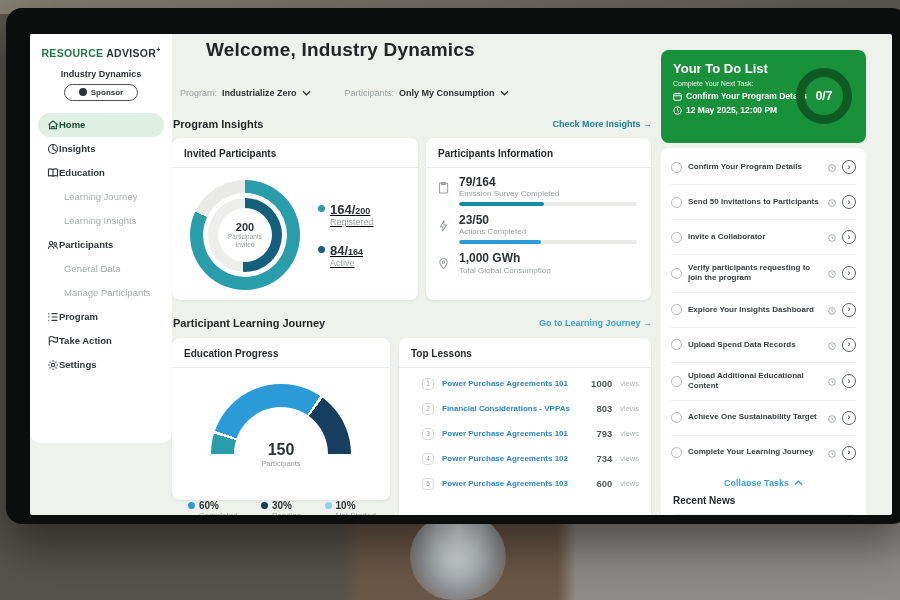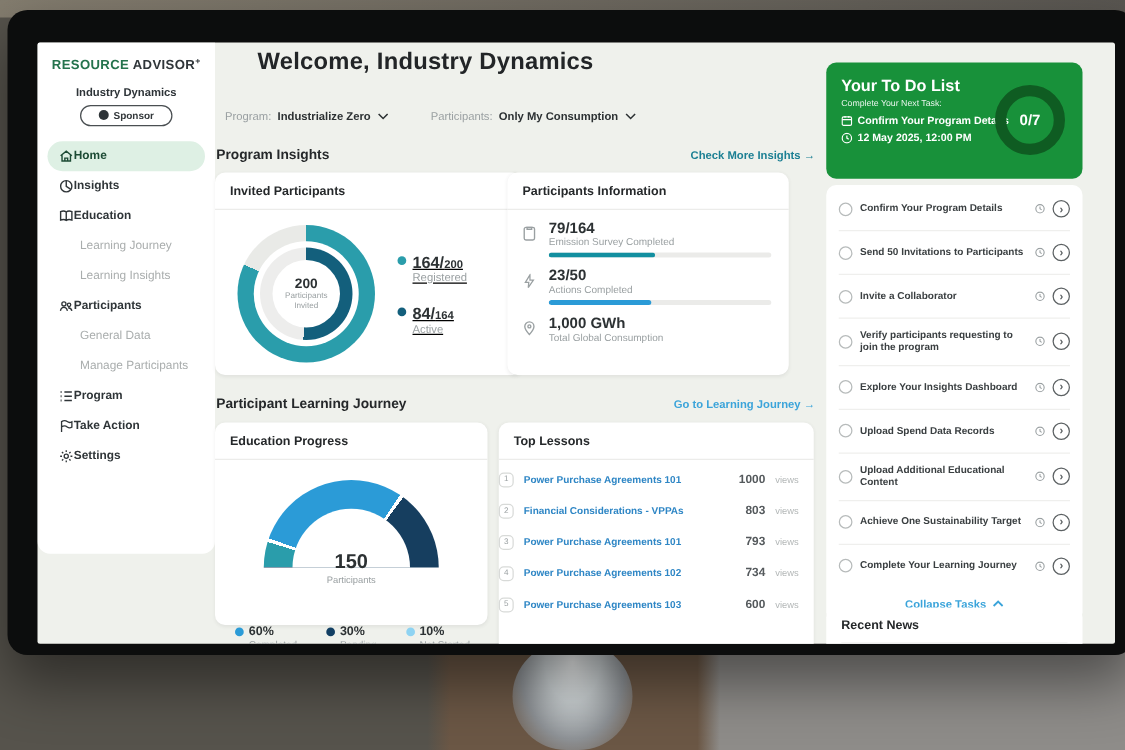--- a/index.html
+++ b/index.html
@@ -65,21 +65,21 @@
   .donut-center .v { font-size:11px; font-weight:bold; color:#2c3133; }
   .donut-center .l { font-size:6.5px; color:#9aa0a2; width:52px; line-height:1.25; }
   .legend-col { display:flex; flex-direction:column; gap:16px; }
   .leg { position:relative; padding-left:12px;text-decoration:underline; }
   .leg .dot { position:absolute; left:0; top:3px; width:7px; height:7px; border-radius:50%; }
   .leg .v { font-size:13px; font-weight:bold; color:#2c3133; }
   .leg .v small { font-size:9px; font-weight:bold; }
   .leg .l { font-size:9px; color:#9aa0a2; }
 
   
-  .card-info { left:376px; top:104px; width:225px; height:162px; }
+  .card-info { left:396px; top:104px; width:225px; height:162px; }
   .stat { display:flex; gap:8px; padding:8px 14px 0 12px; }
   .stat .ic { width:13px; padding-top:4px; color:#9aa0a2; }
   .stat .sv { font-size:12px; font-weight:bold; color:#2c3133; line-height:1.1; }
   .stat .sl { font-size:8px; color:#9aa0a2; margin-bottom:4px; }
   .bar { width:178px; height:4px; border-radius:2px; background:#ebebe9; overflow:hidden; }
   .bar .fill { height:100%; border-radius:2px; }
 
   
   .card-edu { left:142px; top:304px; width:218px; height:162px; }
   .gauge-wrap { position:relative; width:140px; height:70px; margin:16px auto 0 auto; }
@@ -90,21 +90,21 @@
   .gauge-center .v { font-size:16px; font-weight:bold; color:#2c3133; }
   .gauge-center .l { font-size:7.5px; color:#9aa0a2; }
   .edu-legend { display:flex; justify-content:space-between; padding:22px 14px 0 16px; }
   .eleg { position:relative; padding-left:11px;margin-top:24px; }
   .eleg .dot { position:absolute; left:0; top:2px; width:7px; height:7px; border-radius:50%; }
   .eleg .v { font-size:10px; font-weight:bold; color:#2c3133; }
   .eleg .l { font-size:8px; color:#9aa0a2; }
 
   
   .card-lessons { left:369px; top:304px; width:252px; height:208px; }
-  .lesson { display:flex; align-items:center; gap:8px; padding:6px 12px 0 0; height:25px; }
+  .lesson { display:flex; align-items:center; gap:8px; padding:6px 12px 0 23px; height:25px; }
   .lesson .rank { width:12px; height:12px; border:1px solid #d8dad8; border-radius:4px; font-size:6.5px;
     color:#9aa0a2; display:flex; align-items:center; justify-content:center; }
   .lesson .lt { flex:1; font-size:8px; font-weight:bold; color:#2e86c5; cursor:pointer; }
   .lesson .lv { font-size:9.5px; font-weight:bold; color:#54595c; }
   .lesson .lvs { font-size:7.5px; color:#b3b7b7; }
 
   
   .todo-card { position:absolute; left:631px; top:16px; width:205px; height:93px; background:#18913a;
     border-radius:8px; padding:11px 12px; color:#fff; }
   .todo-card .tt { font-size:13px; font-weight:bold; margin-bottom:4px; }

